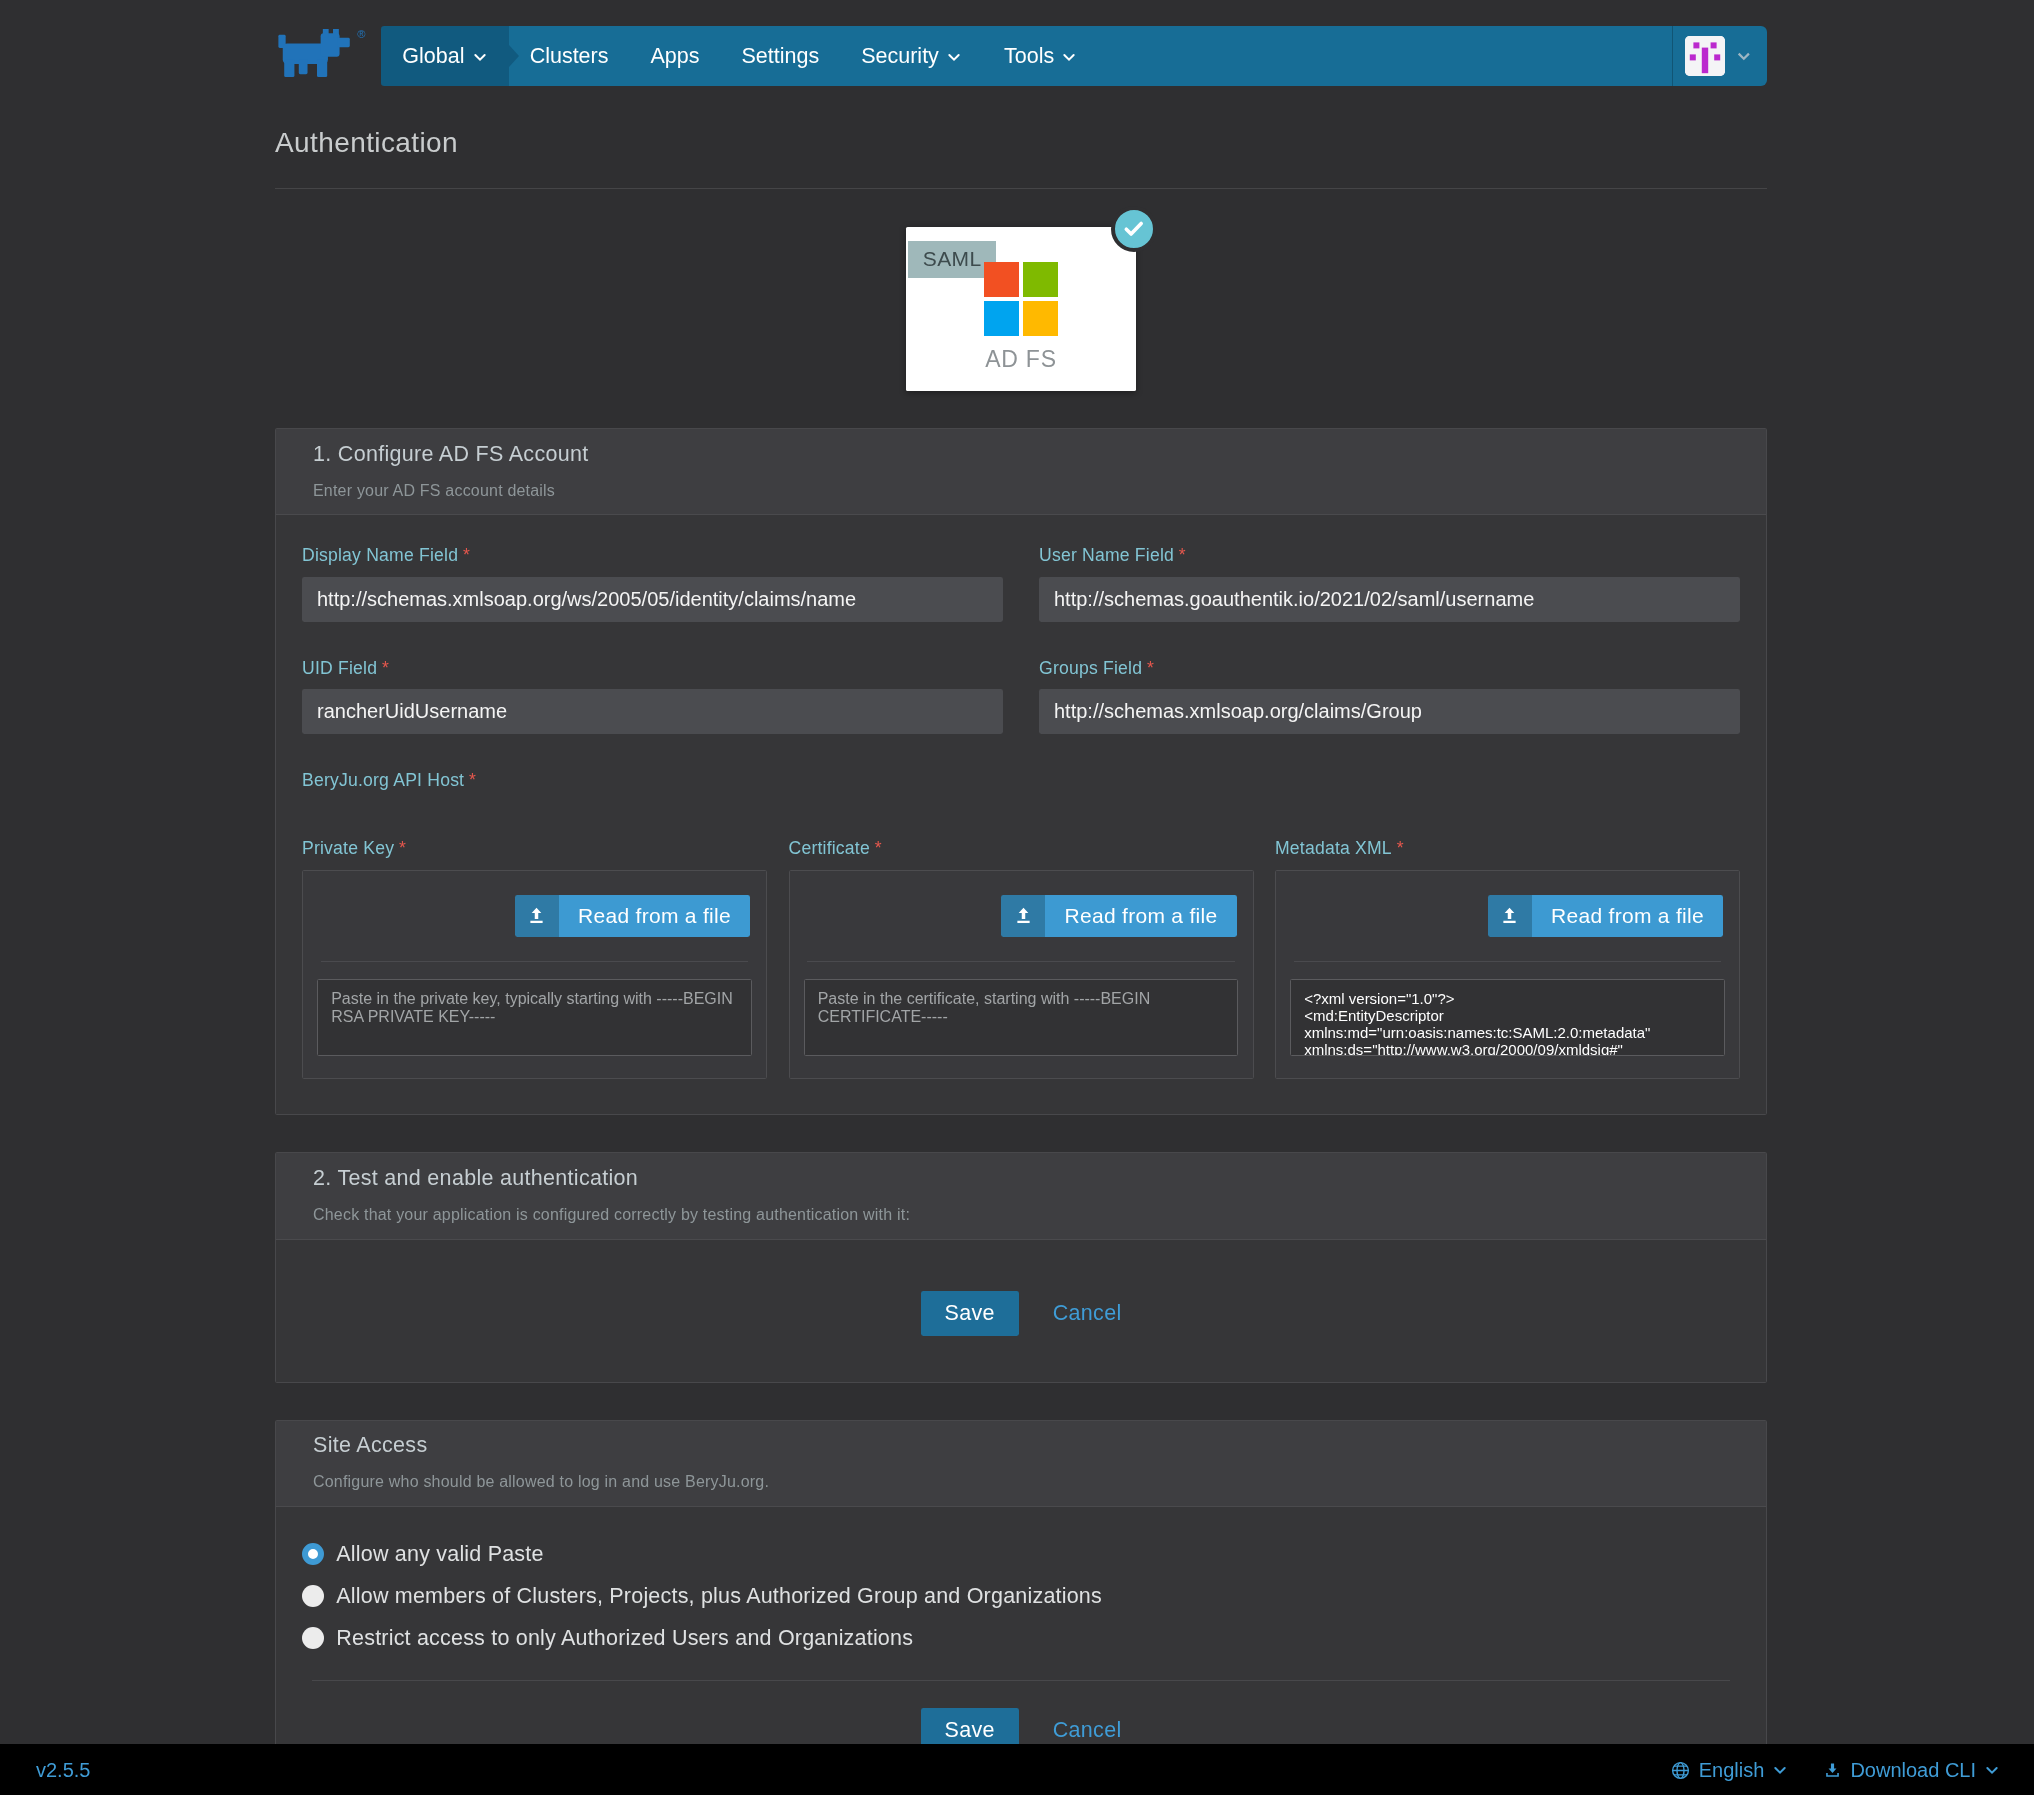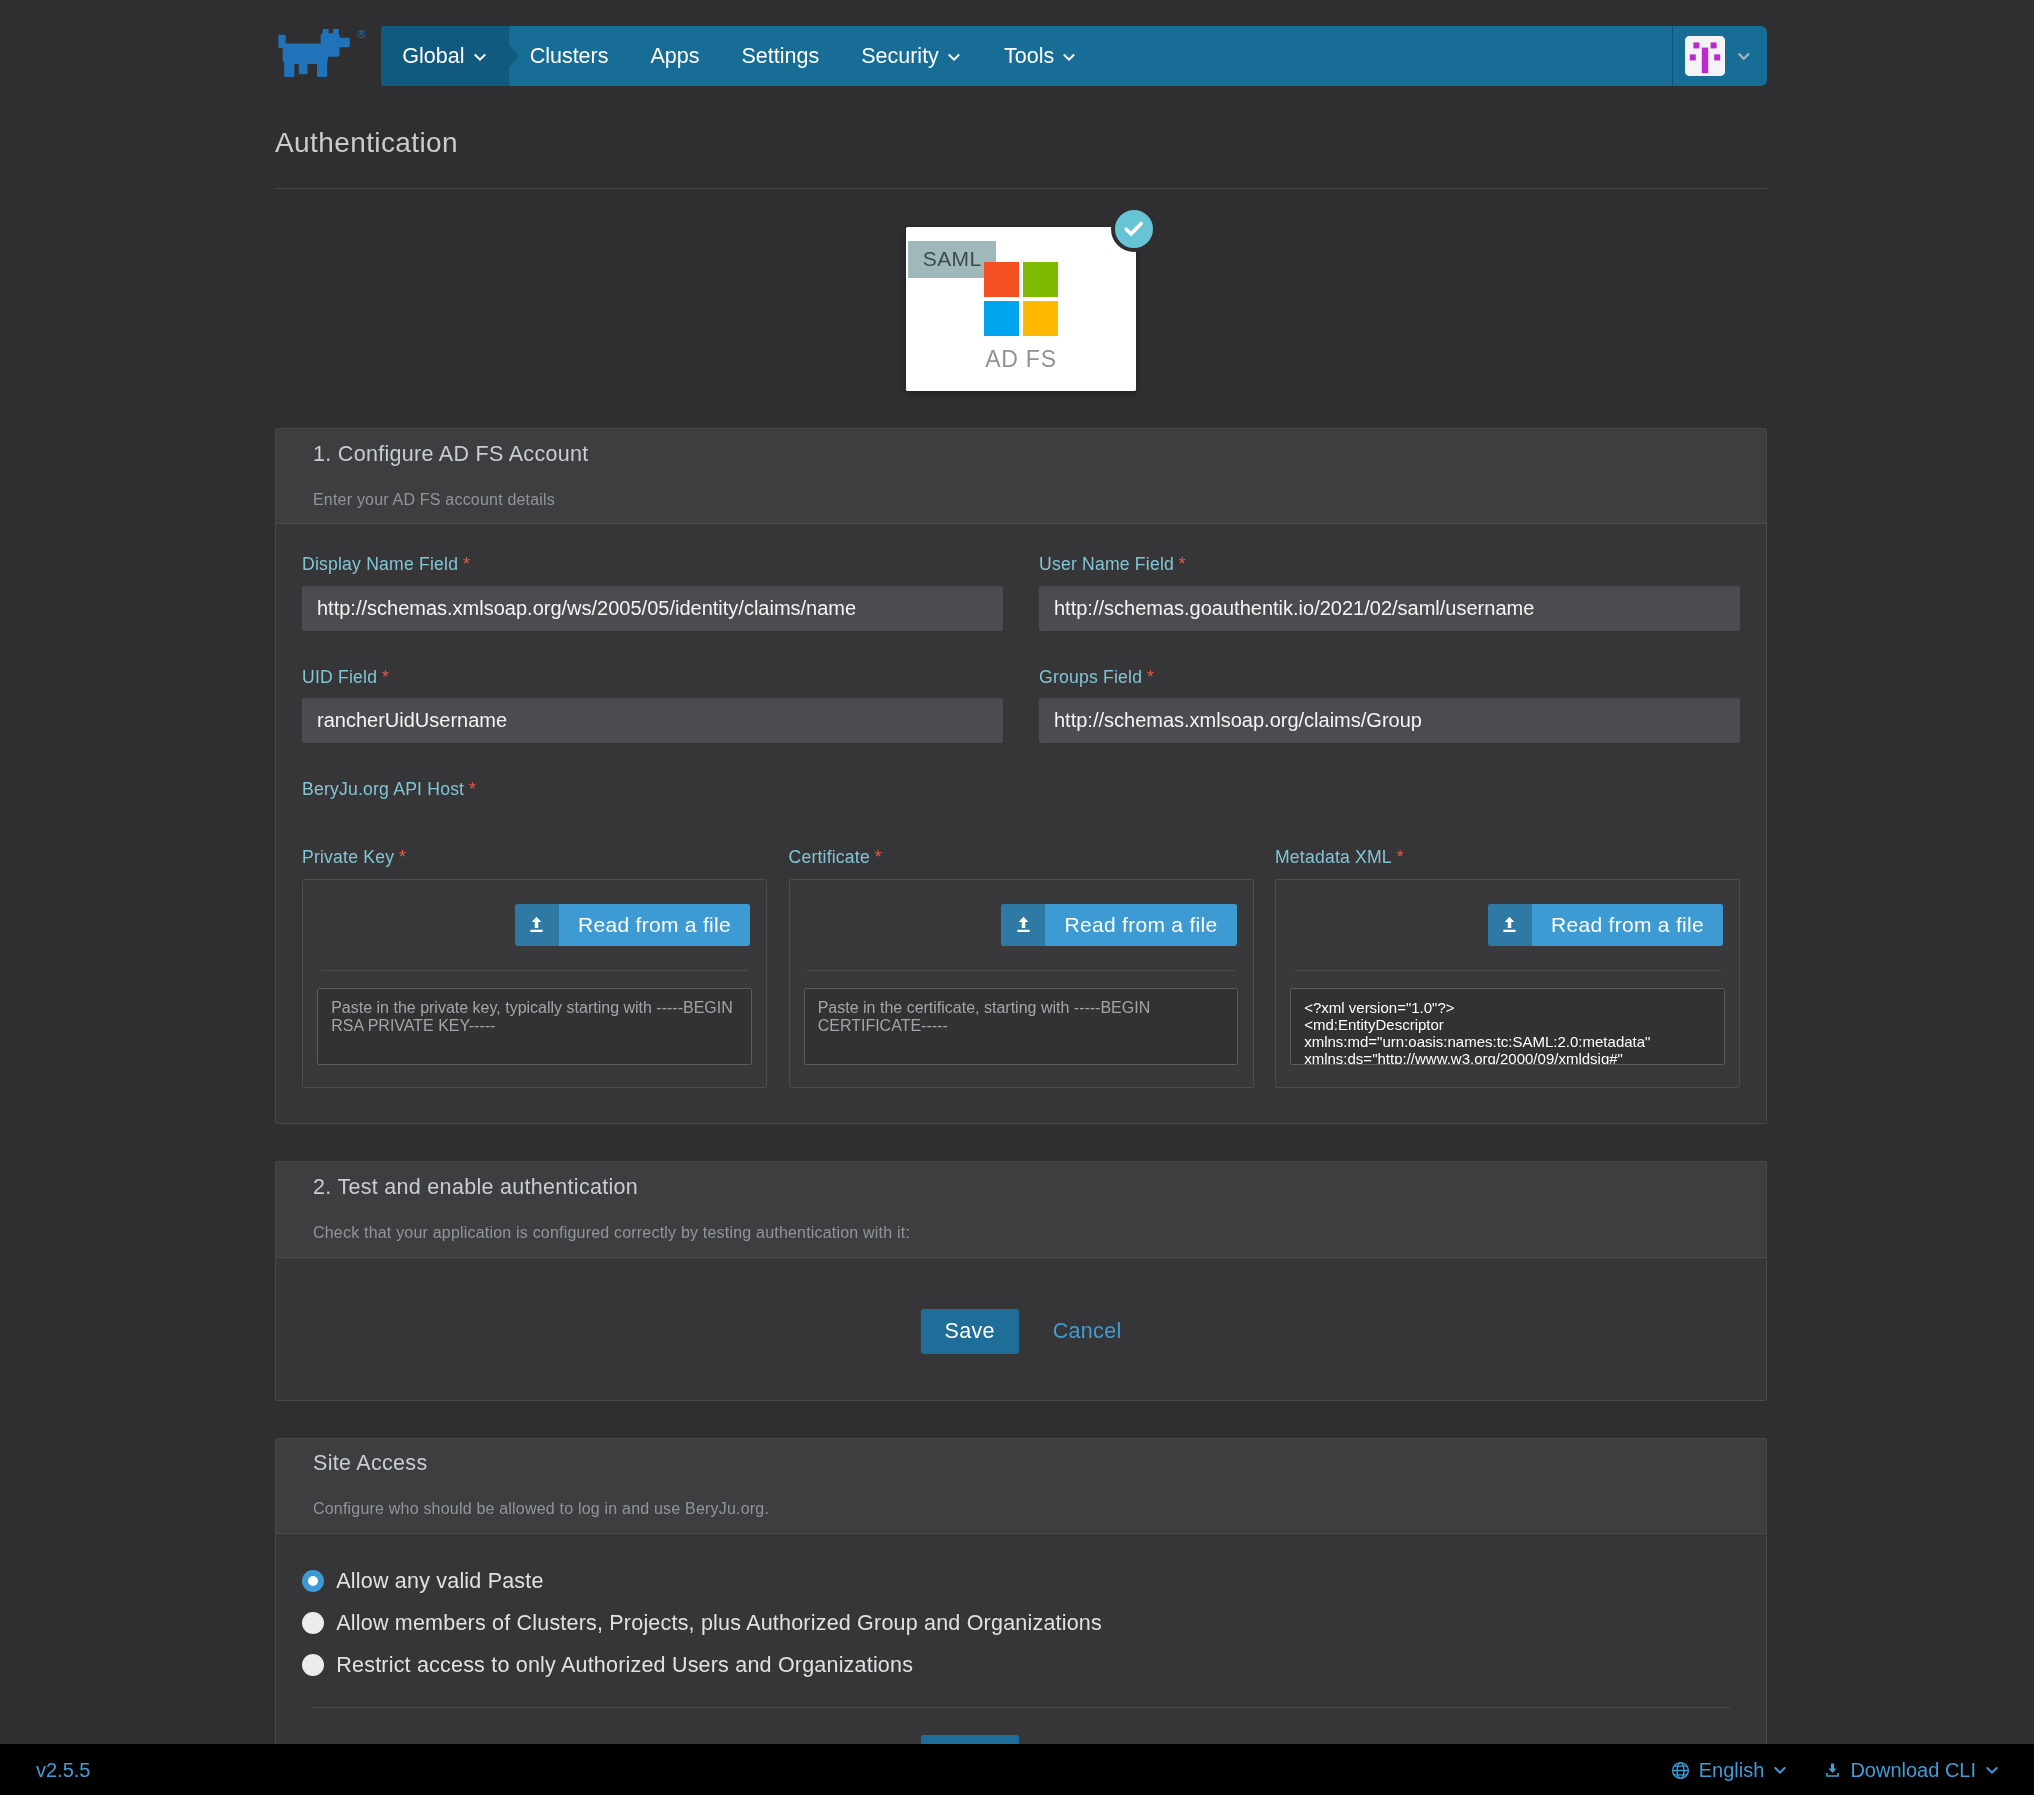--- a/index.html
+++ b/index.html
@@ -60,21 +60,21 @@
     font-size:23px; color:#8e9396; letter-spacing:0.8px; }
   .check-badge {
     position:absolute; top:-21px; right:-21px; width:46px; height:46px; border-radius:50%;
     background:#66c4d4; border:4px solid #2f2f31; display:flex; align-items:center; justify-content:center;
   }
 
   
   .box { margin-top:37px; background:#363638; border:0.8px solid #48484b; border-radius:1.6px; }
   .box-header { background:#3e3e41; border-bottom:0.8px solid #4a4a4d; padding:12.8px 37px 14.4px 37px; }
   .box-title { font-size:21.5px; color:#c6ced2; letter-spacing:0.3px; }
-  .box-subtitle { font-size:16px; color:#8e9699; margin-top:24px; letter-spacing:0.2px; }
+  .box-subtitle { font-size:16px; color:#8e9699; margin-top:15px; letter-spacing:0.2px; }
   .box-body { padding:30px 26px 35px 26px; }
 
   .grid-2 { display:grid; grid-template-columns:1fr 1fr; column-gap:25.5px; row-gap:32px;gap:36px; }
   .grid-3 { display:grid; grid-template-columns:1fr 1fr 1fr; column-gap:21.5px; margin-top:37px; }
 
   .field-label { font-size:17.6px; color:#82c5d4; margin-bottom:10.4px; letter-spacing:0.2px; }
   .req { color:#e4574d; margin-left:4.8px; }
   .text-input {
     width:100%; height:45px; background:#4b4c50; border:none; border-radius:2.4px;
     color:#f4f4f4; font-size:20px; padding:0 15px; outline:none;

